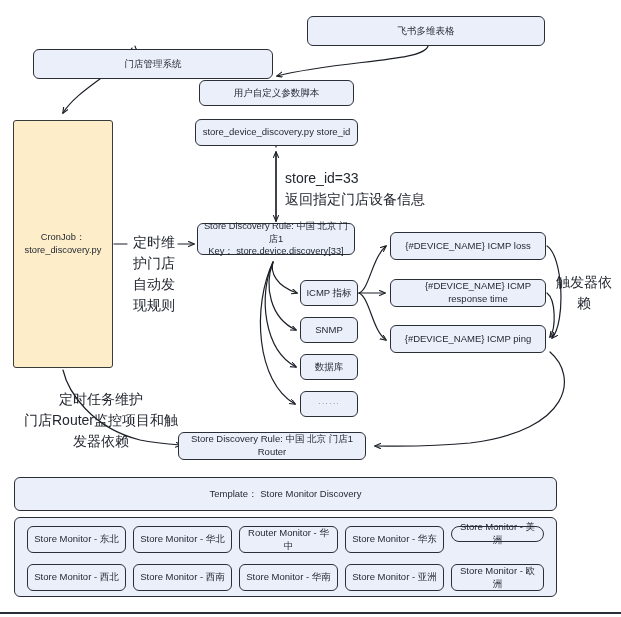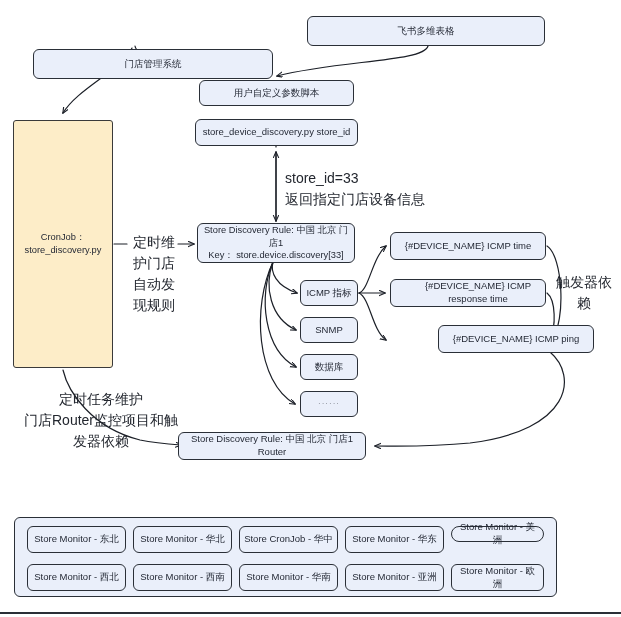--- a/index.html
+++ b/index.html
@@ -133,45 +133,46 @@
 
   <div class="node" style="left:307px; top:16px; width:238px; height:30px;">飞书多维表格</div>
 
   <div class="node cron two-line" style="left:13px; top:120px; width:100px; height:248px;">CronJob：
 store_discovery.py</div>
 
   <div class="node" style="left:199px; top:80px; width:155px; height:26px;">用户自定义参数脚本</div>
 
   <div class="node" style="left:195px; top:119px; width:163px; height:27px;">store_device_discovery.py store_id</div>
 
-  <div class="node two-line" style="left:197px; top:223px; width:158px; height:40px;">Store Discovery Rule: 中国 北京 门店1
+  <div class="node two-line" style="left:197px; top:223px; width:158px; height:32px;">Store Discovery Rule: 中国 北京 门店1
 Key： store.device.discovery[33]</div>
 
   <div class="node" style="left:300px; top:280px; width:58px; height:26px;">ICMP 指标</div>
 
   <div class="node" style="left:300px; top:317px; width:58px; height:26px;">SNMP</div>
 
   <div class="node" style="left:300px; top:354px; width:58px; height:26px;">数据库</div>
 
   <div class="node" style="left:300px; top:391px; width:58px; height:26px; color:#8a8f99; font-size:8px; letter-spacing:1px;">······</div>
 
-  <div class="node" style="left:390px; top:232px; width:156px; height:28px;">{#DEVICE_NAME} ICMP time</div>
+  <div class="node" style="left:390px; top:232px; width:156px; height:28px;">{#DEVICE_NAME} ICMP loss</div>
 
   <div class="node" style="left:390px; top:279px; width:156px; height:28px;padding-left:24px;">{#DEVICE_NAME} ICMP response time</div>
 
-  <div class="node" style="left:390px; top:325px; width:156px; height:28px;margin-left:48px;">{#DEVICE_NAME} ICMP ping</div>
+  <div class="node" style="left:390px; top:325px; width:156px; height:28px;">{#DEVICE_NAME} ICMP ping</div>
 
   <div class="node" style="left:178px; top:432px; width:188px; height:28px;">Store Discovery Rule: 中国 北京 门店1 Router</div>
 
+  <div class="node" style="left:14px; top:477px; width:543px; height:34px;">Template： Store Monitor Discovery</div>
 
   <div class="group" style="left:14px; top:517px; width:543px; height:80px;"></div>
 
   <div class="node" style="left:27px; top:526px; width:99px; height:27px;">Store Monitor - 东北</div>
   <div class="node" style="left:133px; top:526px; width:99px; height:27px;">Store Monitor - 华北</div>
-  <div class="node" style="left:239px; top:526px; width:99px; height:27px;">Store CronJob - 华中</div>
+  <div class="node" style="left:239px; top:526px; width:99px; height:27px;">Router Monitor - 华中</div>
   <div class="node" style="left:345px; top:526px; width:99px; height:27px;">Store Monitor - 华东</div>
   <div class="node" style="left:451px; top:526px; width:93px; height:16px;border-radius:8px;">Store Monitor - 美洲</div>
 
   <div class="node" style="left:27px; top:564px; width:99px; height:27px;">Store Monitor - 西北</div>
   <div class="node" style="left:133px; top:564px; width:99px; height:27px;">Store Monitor - 西南</div>
   <div class="node" style="left:239px; top:564px; width:99px; height:27px;">Store Monitor - 华南</div>
   <div class="node" style="left:345px; top:564px; width:99px; height:27px;">Store Monitor - 亚洲</div>
   <div class="node" style="left:451px; top:564px; width:93px; height:27px;">Store Monitor - 欧洲</div>
 
   <div class="edge-label left-al" style="left:285px; top:168px; width:140px;">store_id=33

